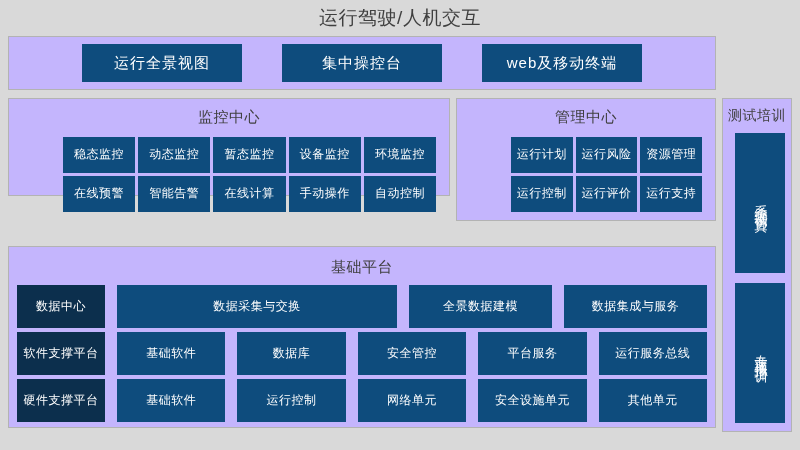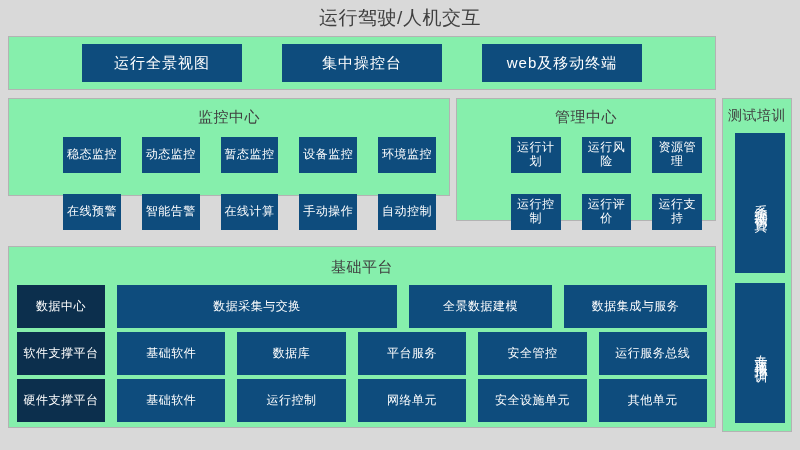--- a/index.html
+++ b/index.html
@@ -20,21 +20,21 @@
     position: relative;
     width: 800px;
     height: 450px;
     box-sizing: border-box;
   }
 
   
   .panel {
     position: absolute;
     box-sizing: border-box;
-    background: #86efac;
+    background: #c4b5fd;
     border: 1px solid #b3b3b3;
   }
   .panel-title {
     text-align: center;
     font-size: 15px;
     color: #3f3f3f;
     letter-spacing: .5px;
     line-height: 1;
     font-weight: normal;
   }
@@ -108,21 +108,21 @@
     top: 98px;
     width: 442px;
     height: 98px;
   }
   #monitor-panel .panel-title { margin-top: 10px; }
   .grid {
     position: absolute;
     left: 7px;
     right: 13px;
     display: grid;
-    gap: 21px;
+    gap: 3px;
     padding-left: 47px;
   }
   #monitor-grid {
     top: 38px;
     grid-template-columns: repeat(5, 1fr);
     grid-auto-rows: 36px;
   }
 
   
   #manage-panel {
@@ -247,22 +247,22 @@
           <div class="tile">全景数据建模</div>
           <div class="tile">数据集成与服务</div>
         </div>
       </div>
 
       <div class="platform-row">
         <div class="tile dark row-label">软件支撑平台</div>
         <div class="row-tiles">
           <div class="tile">基础软件</div>
           <div class="tile">数据库</div>
+          <div class="tile">安全管控</div>
           <div class="tile">平台服务</div>
-          <div class="tile">安全管控</div>
           <div class="tile">运行服务总线</div>
         </div>
       </div>
 
       <div class="platform-row">
         <div class="tile dark row-label">硬件支撑平台</div>
         <div class="row-tiles">
           <div class="tile">基础软件</div>
           <div class="tile">运行控制</div>
           <div class="tile">网络单元</div>

